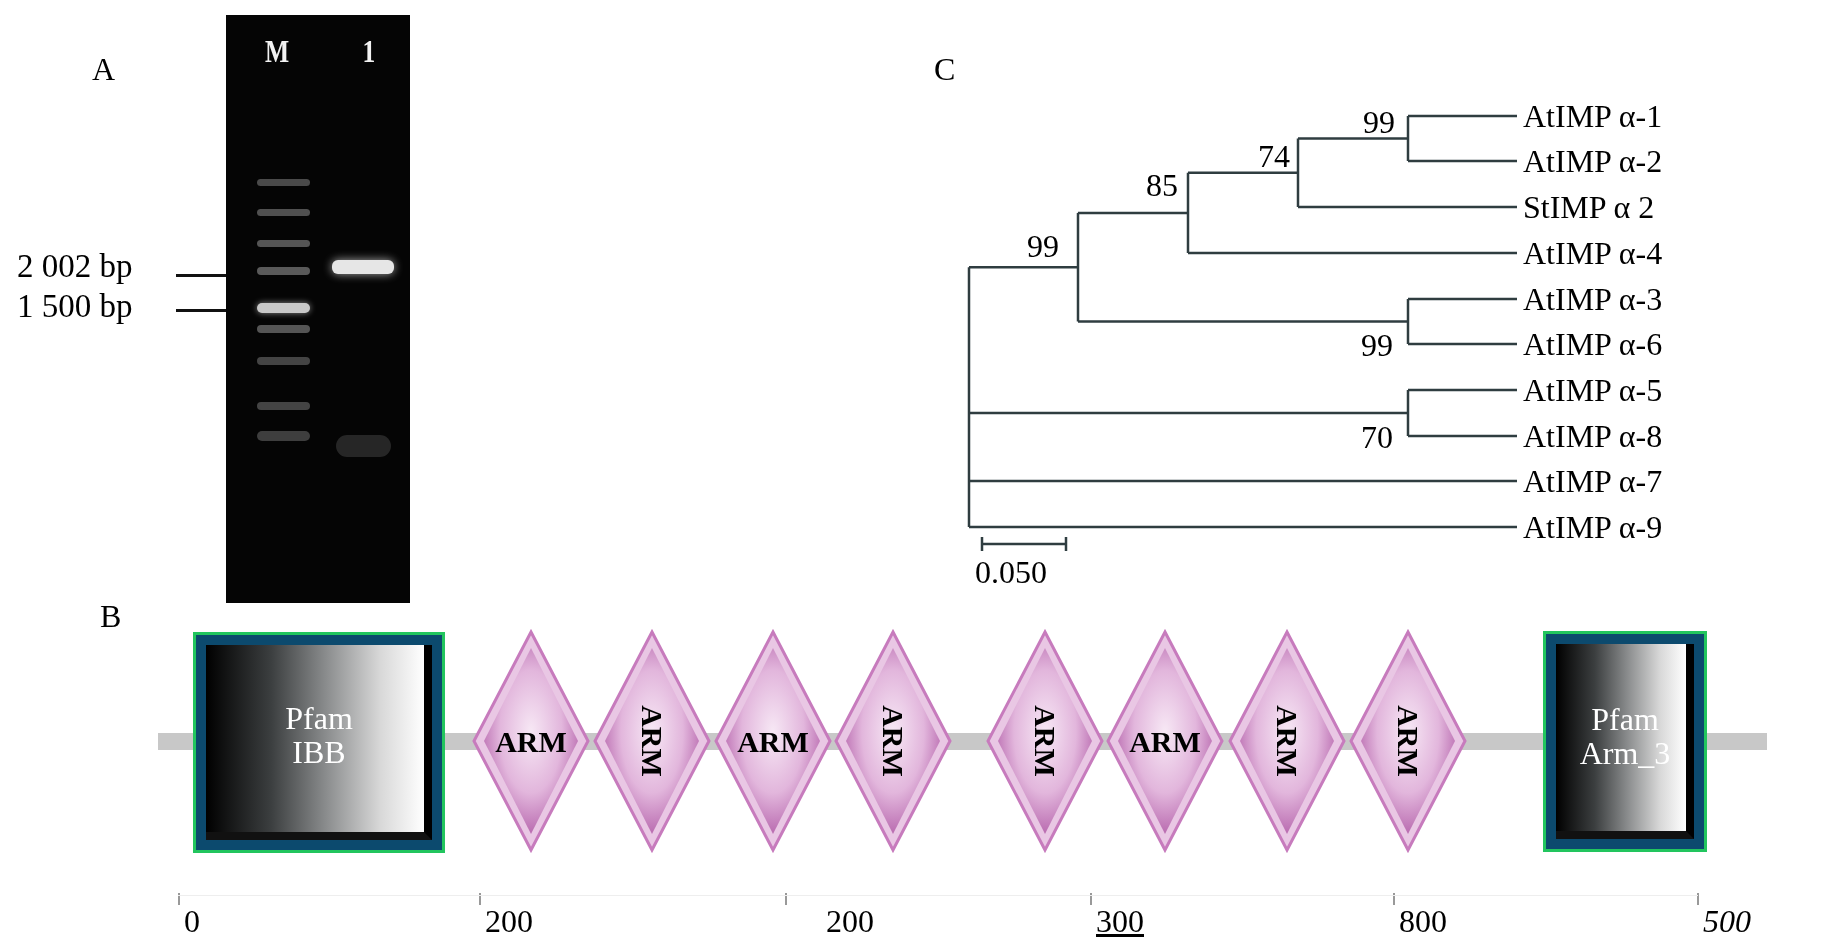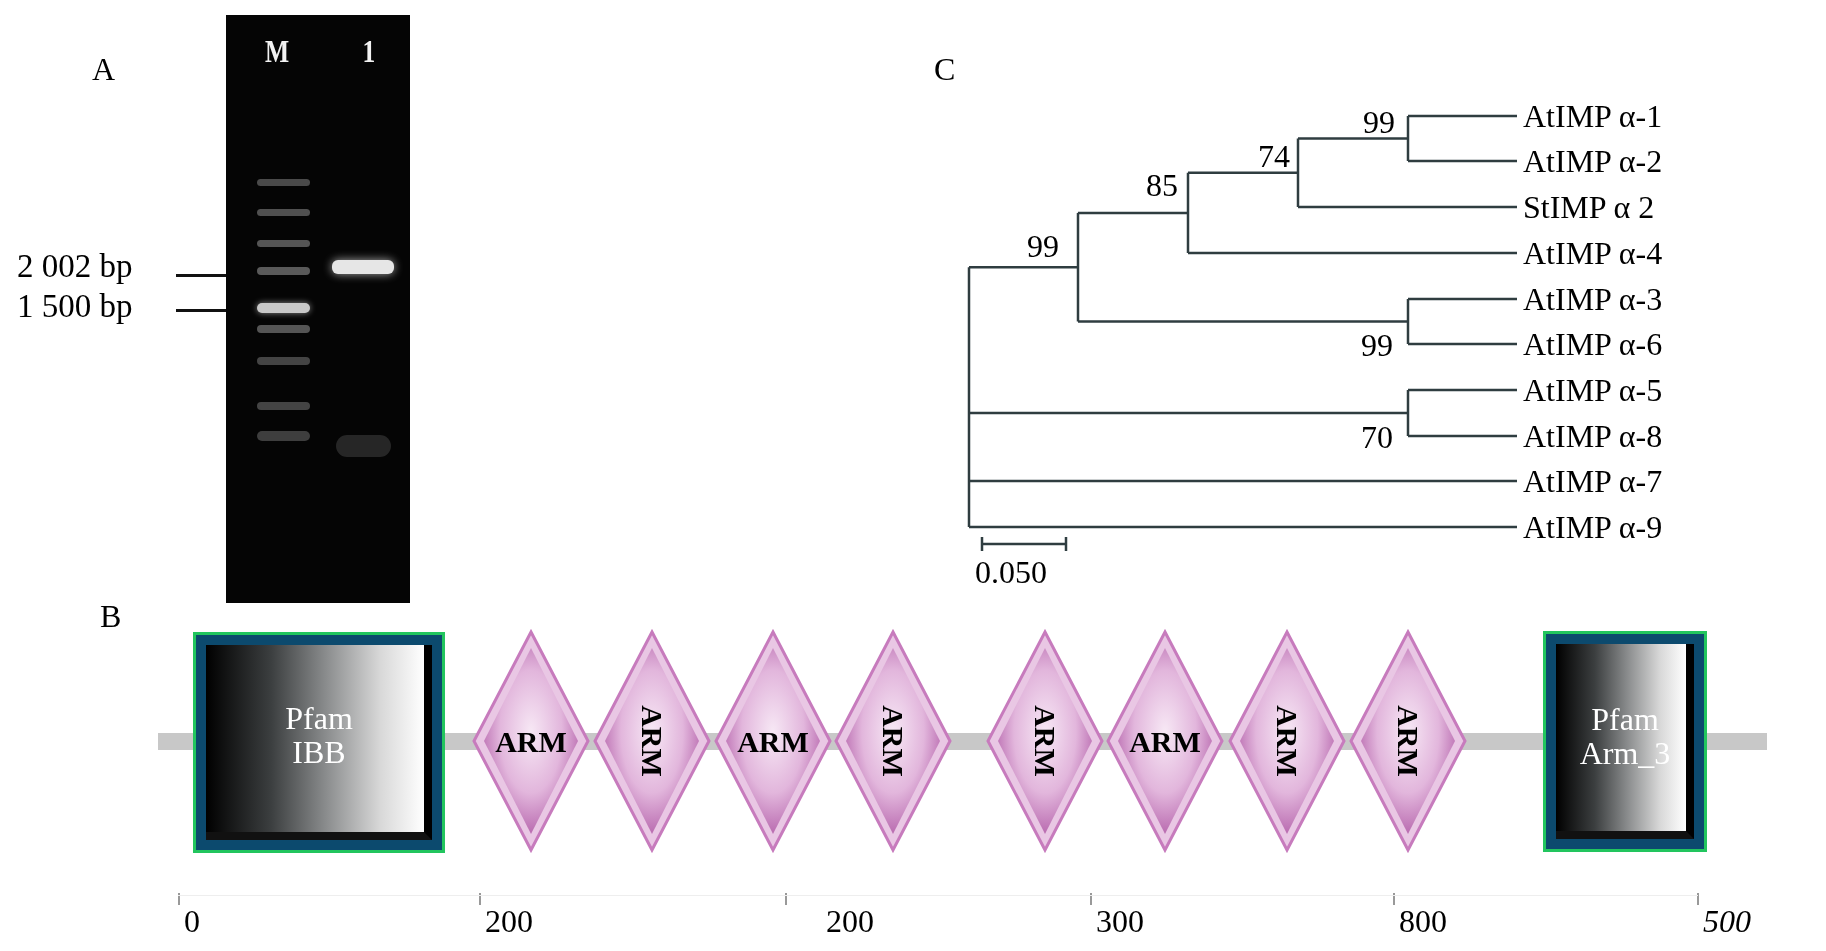--- a/index.html
+++ b/index.html
@@ -169,19 +169,19 @@
 </div>
 
 <div id="axis">
     <div class="abs tick" style="left: 178px; top: 893px;"></div>
     <div class="abs tick-label" style="left: 184px; top: 905px;">0</div>
     <div class="abs tick" style="left: 479px; top: 893px;"></div>
     <div class="abs tick-label" style="left: 485px; top: 905px;">200</div>
     <div class="abs tick" style="left: 785px; top: 893px;"></div>
     <div class="abs tick-label" style="left: 826px; top: 905px; text-align: right;">200</div>
     <div class="abs tick" style="left: 1090px; top: 893px;"></div>
-    <div class="abs tick-label" style="left: 1096px; top: 905px;">300</div>
+    <div class="abs tick-label" style="left: 1096px; top: 905px; text-decoration: underline;">300</div>
     <div class="abs tick" style="left: 1393px; top: 893px;"></div>
     <div class="abs tick-label" style="left: 1399px; top: 905px;">800</div>
     <div class="abs tick" style="left: 1697px; top: 893px;"></div>
     <div class="abs tick-label" style="left: 1703px; top: 905px; font-style: italic;">500</div>
     <div class="abs" style="left: 178px; top: 895px; width: 1520px; height: 1px; background: rgb(238, 238, 238);"></div>
   </div>
 
 </body></html>

